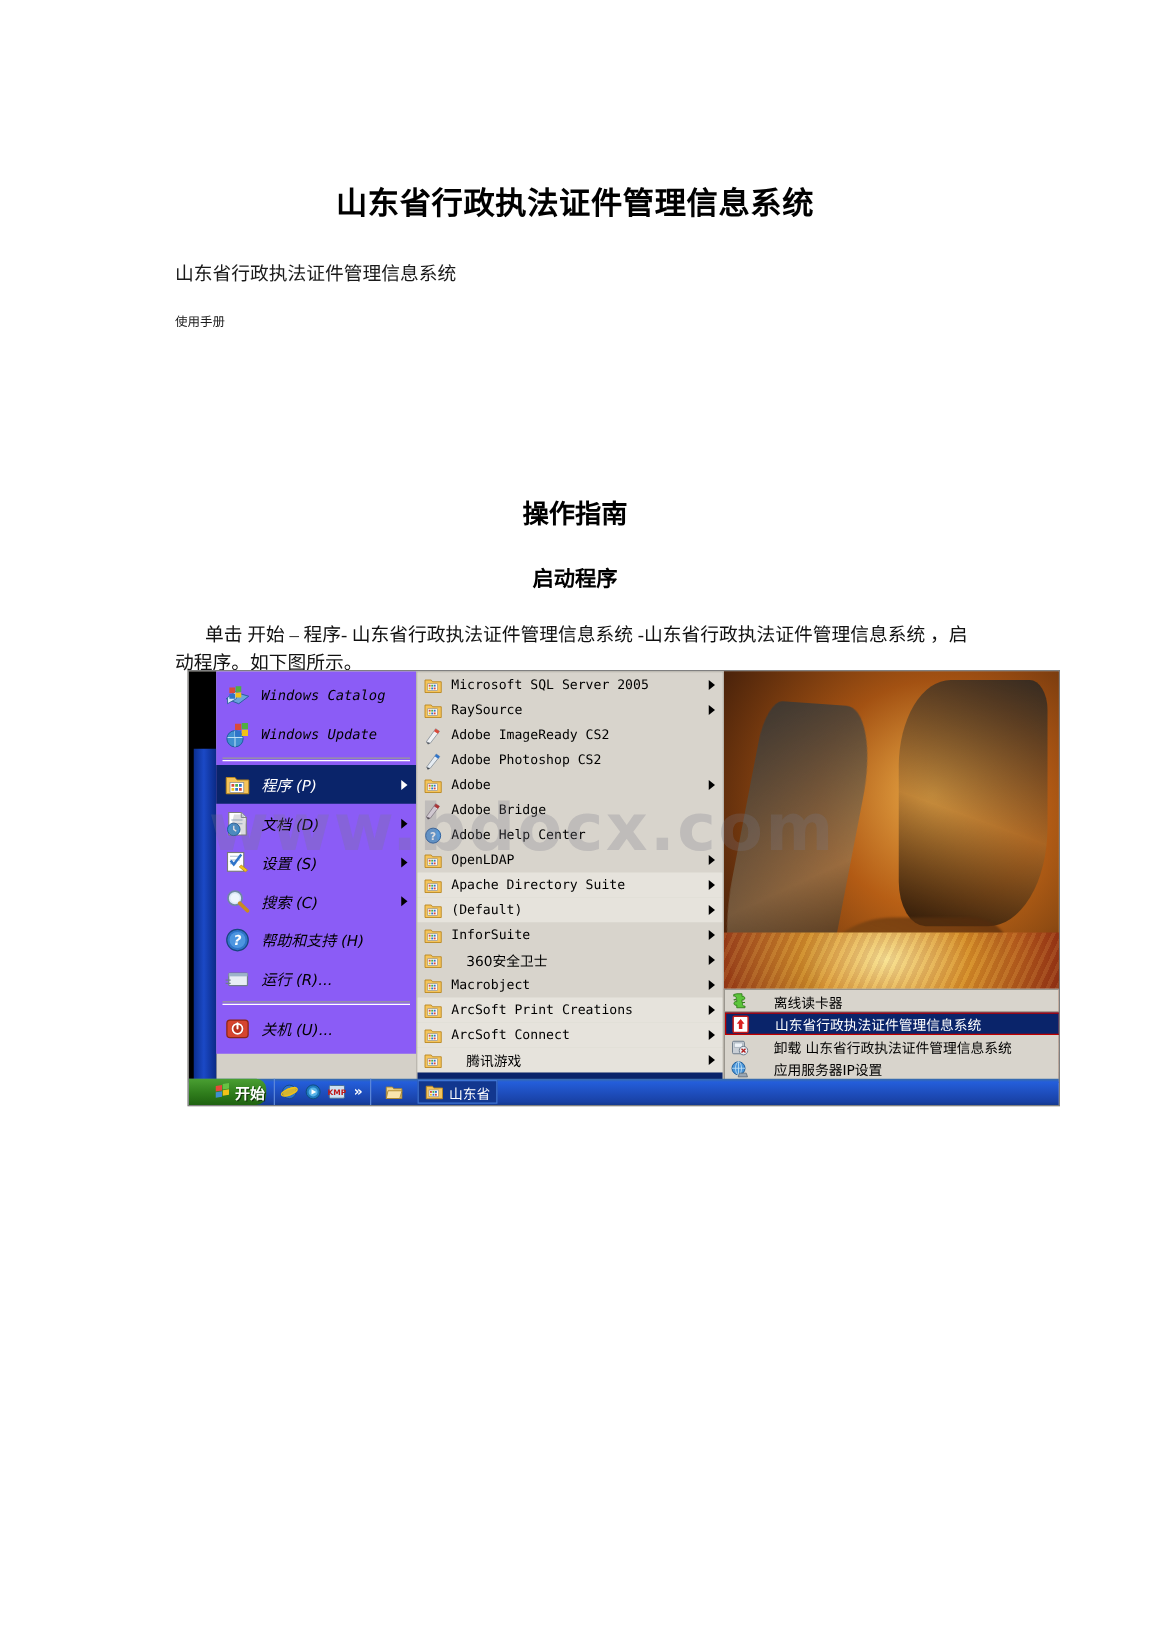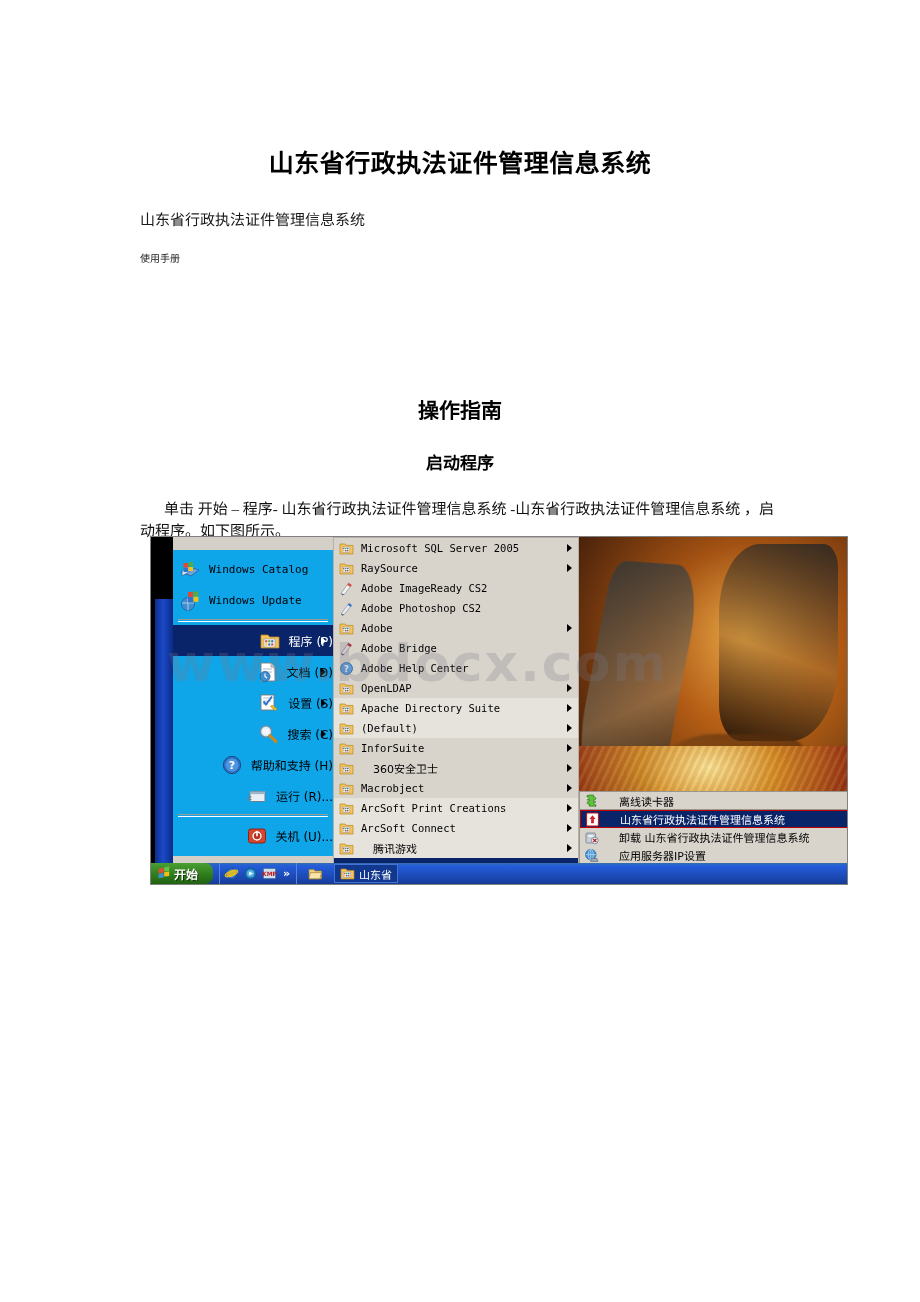--- a/index.html
+++ b/index.html
@@ -176,37 +176,38 @@
     font-weight: bold;
     font-size: 10px;
     letter-spacing: .2px;
     white-space: nowrap;
     line-height: 16px;
   }
 
   
   .startpanel {
     position: absolute;
-    left: 22px; top: 13px;
+    left: 22px; top: 0;
     width: 160px; height: 306px;
-    background: #0ea5e9;
+    background: #8b5cf6;
     border-right: 1px solid #a0a0a0;
+    font-style: italic;
   }
   .sp-top { padding-top: 4px; }
   .sp-item {
     position: relative;
     height: 31px;
     display: flex;
     align-items: center;
     padding-left: 6px;
     font-family: "DejaVu Sans Mono", monospace;
     font-size: 11px;
     color: #000;
   }
-  .sp-item.zh { font-family: "DejaVu Sans", sans-serif; font-size: 12px; justify-content: flex-end; }
+  .sp-item.zh { font-family: "DejaVu Sans", sans-serif; font-size: 12px; }
   .sp-item.selected {
     background: #0a246a;
     color: #ffffff;
   }
   .sp-label { margin-left: 8px; white-space: nowrap; }
   .sp-sep {
     height: 1px;
     margin: 3px 5px 3px 5px;
     border-top: 1px solid #9a9a94;
     border-bottom: 1px solid #ffffff;
@@ -315,21 +316,21 @@
     background: linear-gradient(180deg,#3a6ea5 0%, #245edb 12%, #1941a5 88%, #14398f 100%);
     display: flex;
     align-items: center;
     z-index: 6;
   }
   .startbtn {
     width: 62px; height: 21px;
     background: linear-gradient(180deg,#4a9f32 0%, #2f7d1c 55%, #1f6210 100%);
     border-radius: 0 8px 8px 0;
     display: flex; align-items: center;
-    padding-left: 6px;
+    padding-left: 20px;
     box-sizing: border-box;
   }
   .startbtn .st-label {
     color: #ffffff;
     font-family: "DejaVu Sans", sans-serif;
     font-weight: bold;
     font-size: 12px;
     margin-left: 2px;
     text-shadow: 1px 1px 0 rgba(0,0,0,.55);
   }

